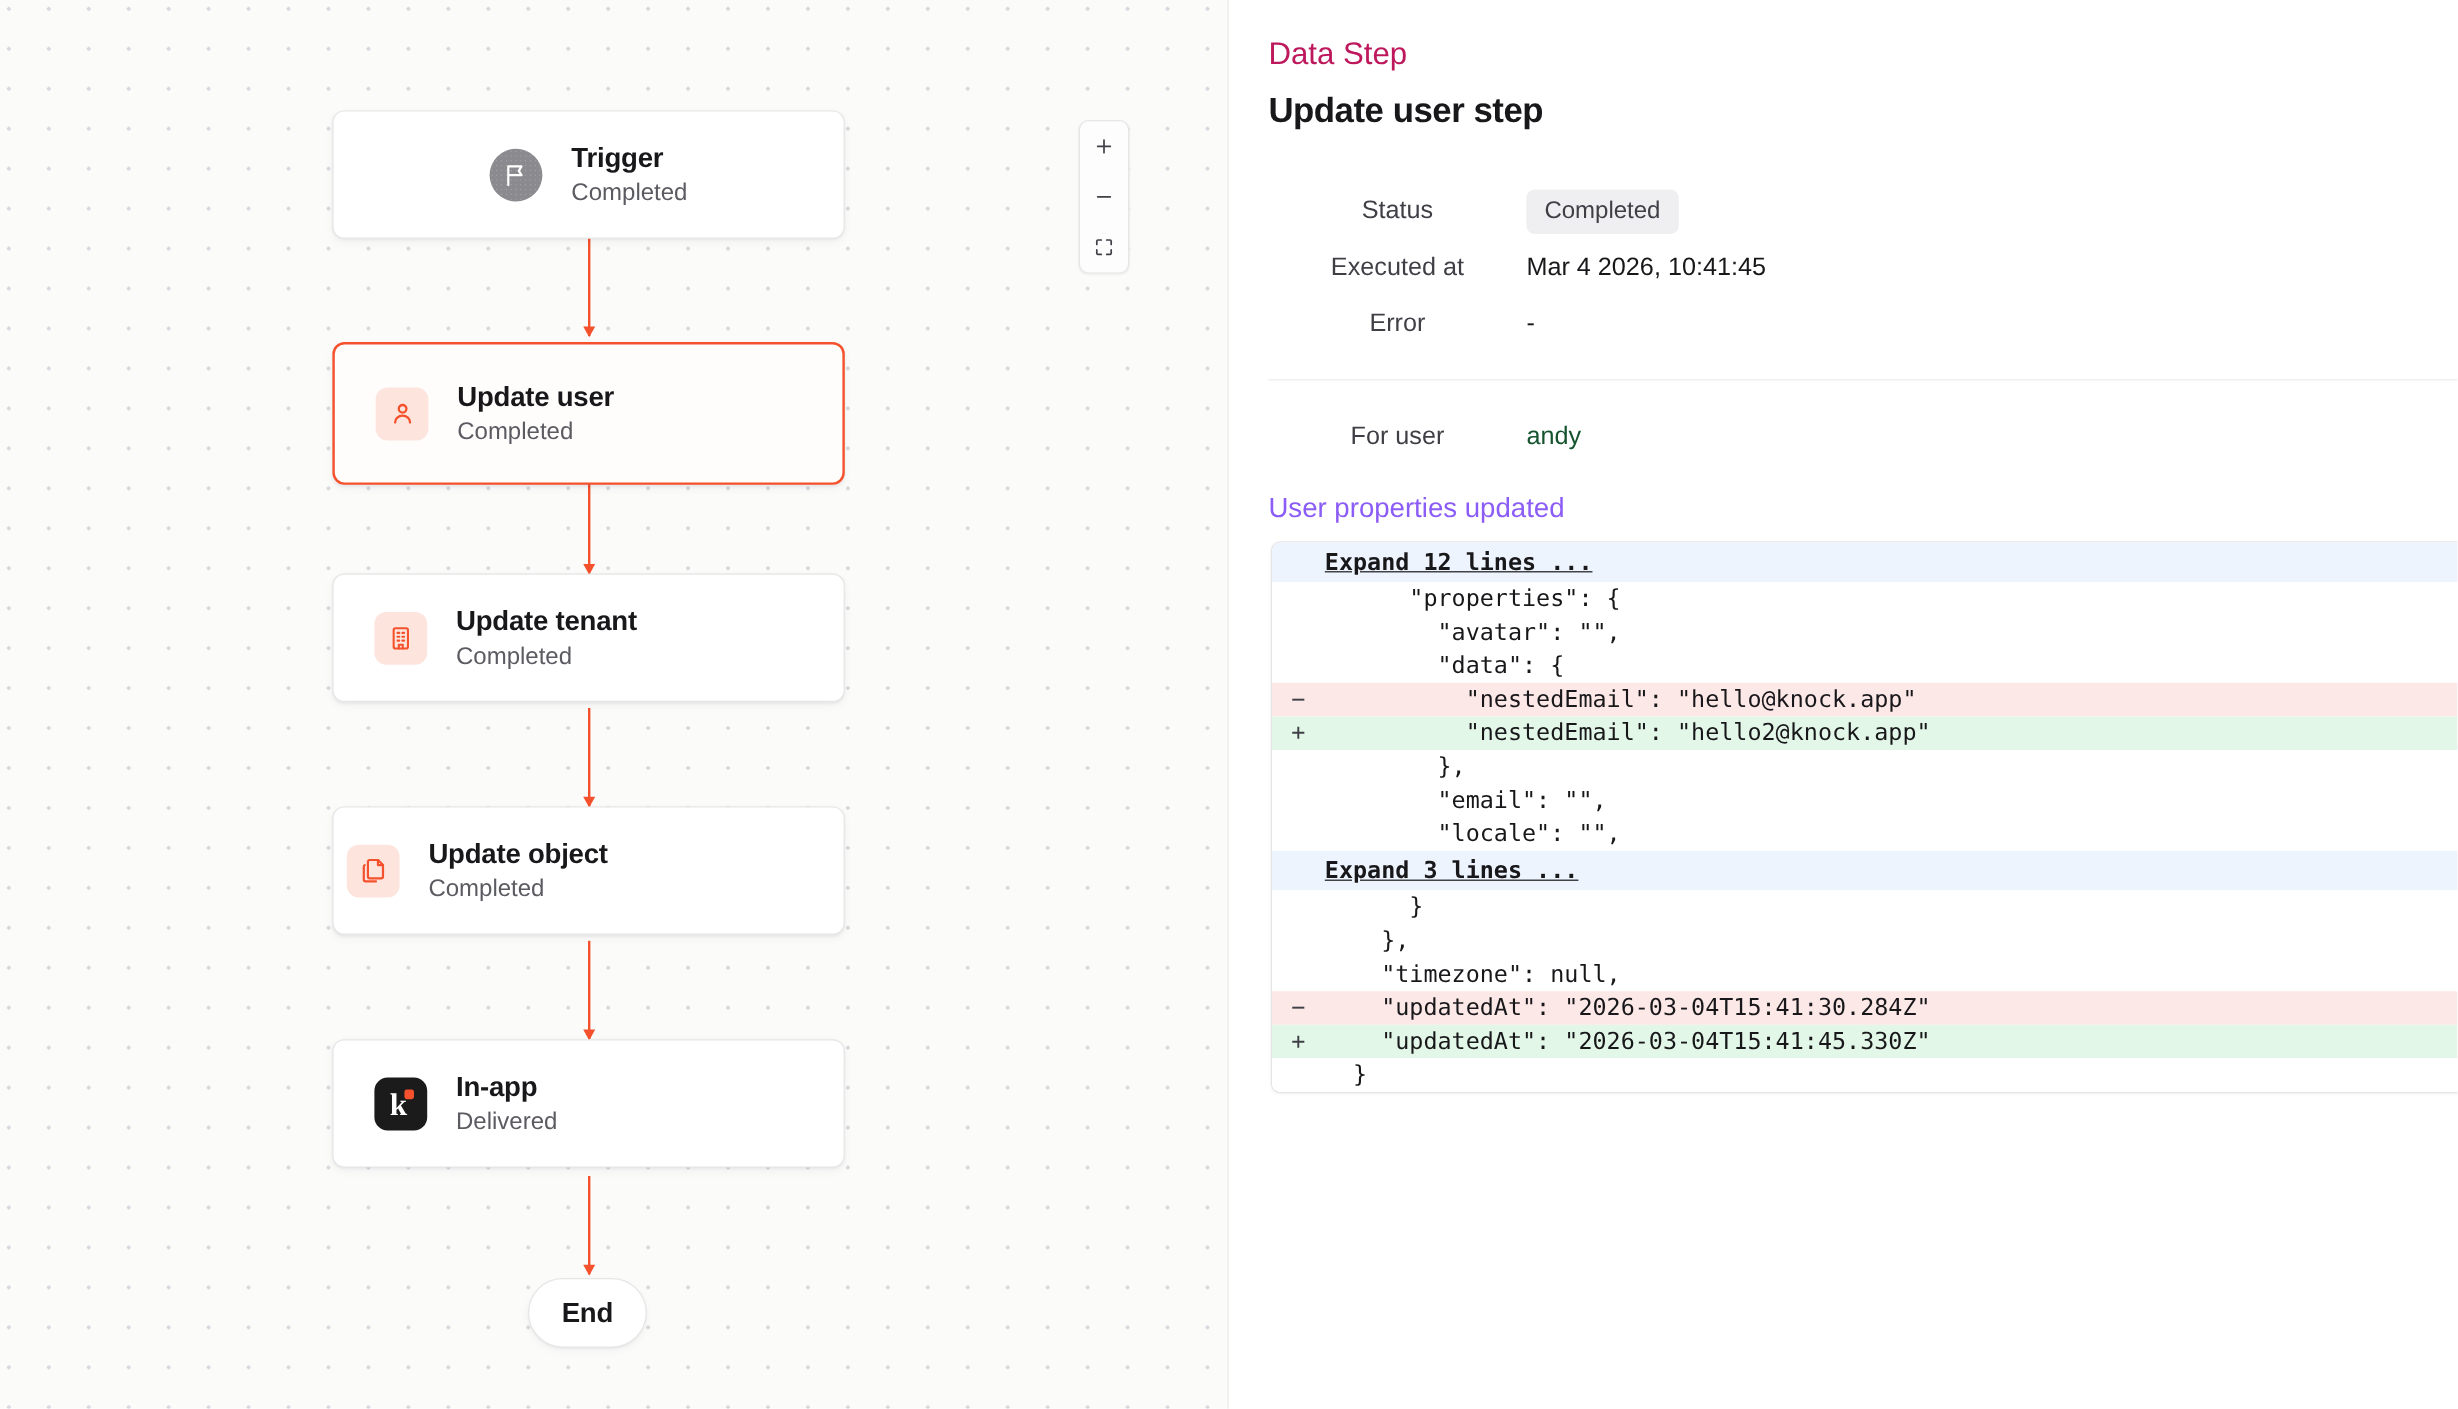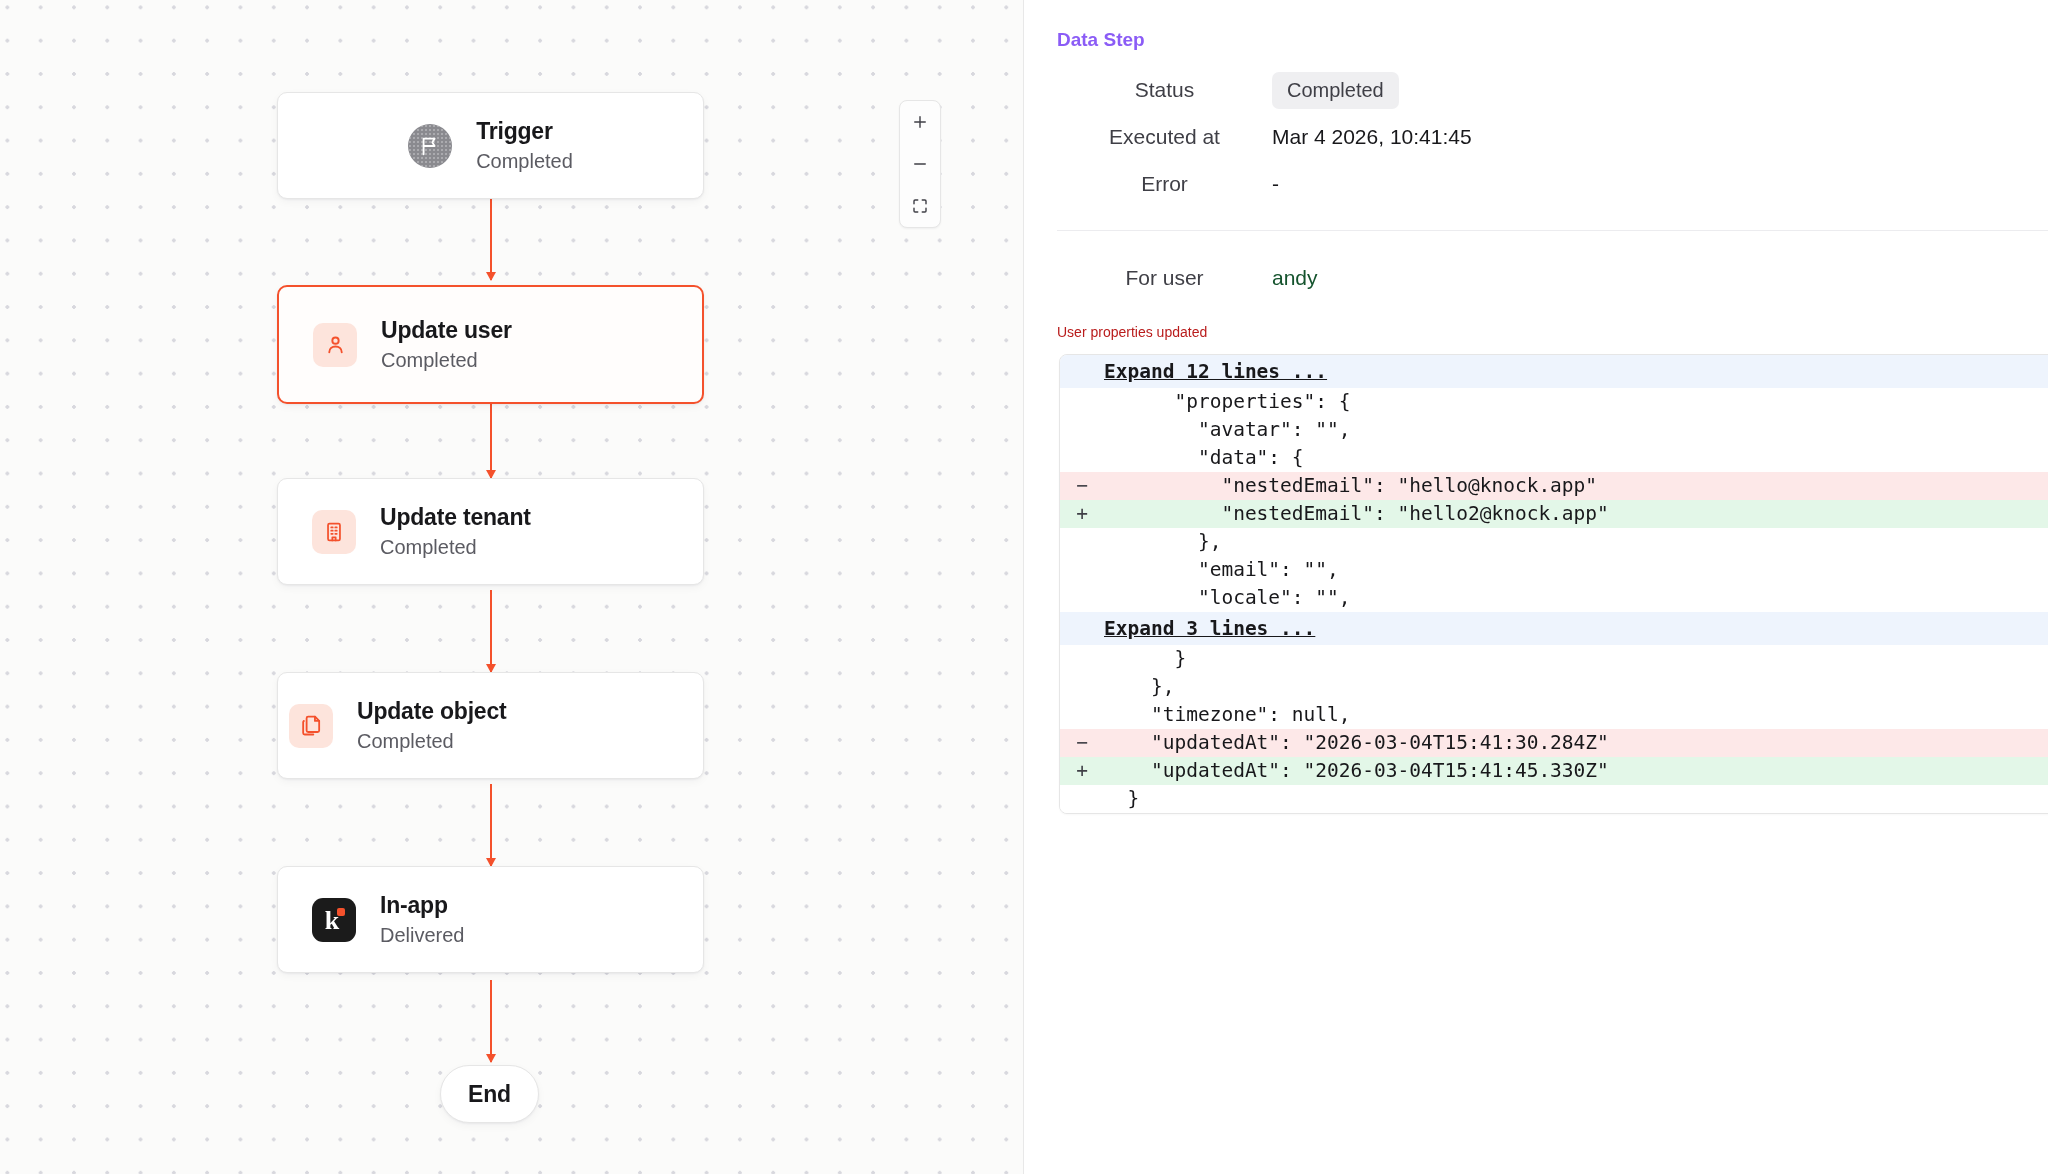--- a/index.html
+++ b/index.html
@@ -142,23 +142,22 @@
   
   .panel {
     position: relative;
     flex: 1;
     height: 1174px;
     background: #ffffff;
     padding: 28px 0 0 33px;
     overflow: hidden;
   }
   .eyebrow {
-    font-size: 19px; color: #8b5cf6; line-height: 1.3;
+    font-size: 26px; color: #be185d; line-height: 1.3;
     margin-bottom: 14px;
-    font-weight: bold;
   }
   .panel-title {
     font-size: 29px; font-weight: 700; color: #18181b;
     letter-spacing: -0.4px; line-height: 1.2;
     margin-bottom: 42px;
   }
 
   .kv-row {
     display: flex; align-items: center;
     min-height: 47px;
@@ -184,21 +183,21 @@
 
   .divider {
     height: 1px; background: #ececef;
     margin: 22px 0 0 0;
     width: 1015px;
   }
 
   .section-gap { height: 24px; }
 
   .sub-label {
-    font-size: 14px; color: #b91c1c;
+    font-size: 23px; color: #8b5cf6;
     margin: 22px 0 14px 0;
   }
 
   
   .code-wrap {
     margin-left: 2px;
     border: 1px solid #e6e6e6;
     border-radius: 8px;
     background: #ffffff;
     overflow: hidden;
@@ -331,20 +330,21 @@
       <div class="zoom-btn">
         <svg width="18" height="18" viewBox="0 0 24 24" fill="none" stroke="#3f3f46" stroke-width="1.9" stroke-linecap="round" stroke-linejoin="round">
           <path d="M4 9V5.4A1.4 1.4 0 0 1 5.4 4H9M15 4h3.6A1.4 1.4 0 0 1 20 5.4V9M20 15v3.6a1.4 1.4 0 0 1-1.4 1.4H15M9 20H5.4A1.4 1.4 0 0 1 4 18.6V15"></path>
         </svg>
       </div>
     </div>
   </div>
 
   <div class="panel">
     <div class="eyebrow">Data Step</div>
+    <div class="panel-title">Update user step</div>
 
     <div class="kv-row">
       <span class="kv-label">Status</span>
       <span class="badge">Completed</span>
     </div>
 
     <div class="kv-row">
       <span class="kv-label">Executed at</span>
       <span class="kv-value">Mar 4 2026, 10:41:45</span>
     </div>

